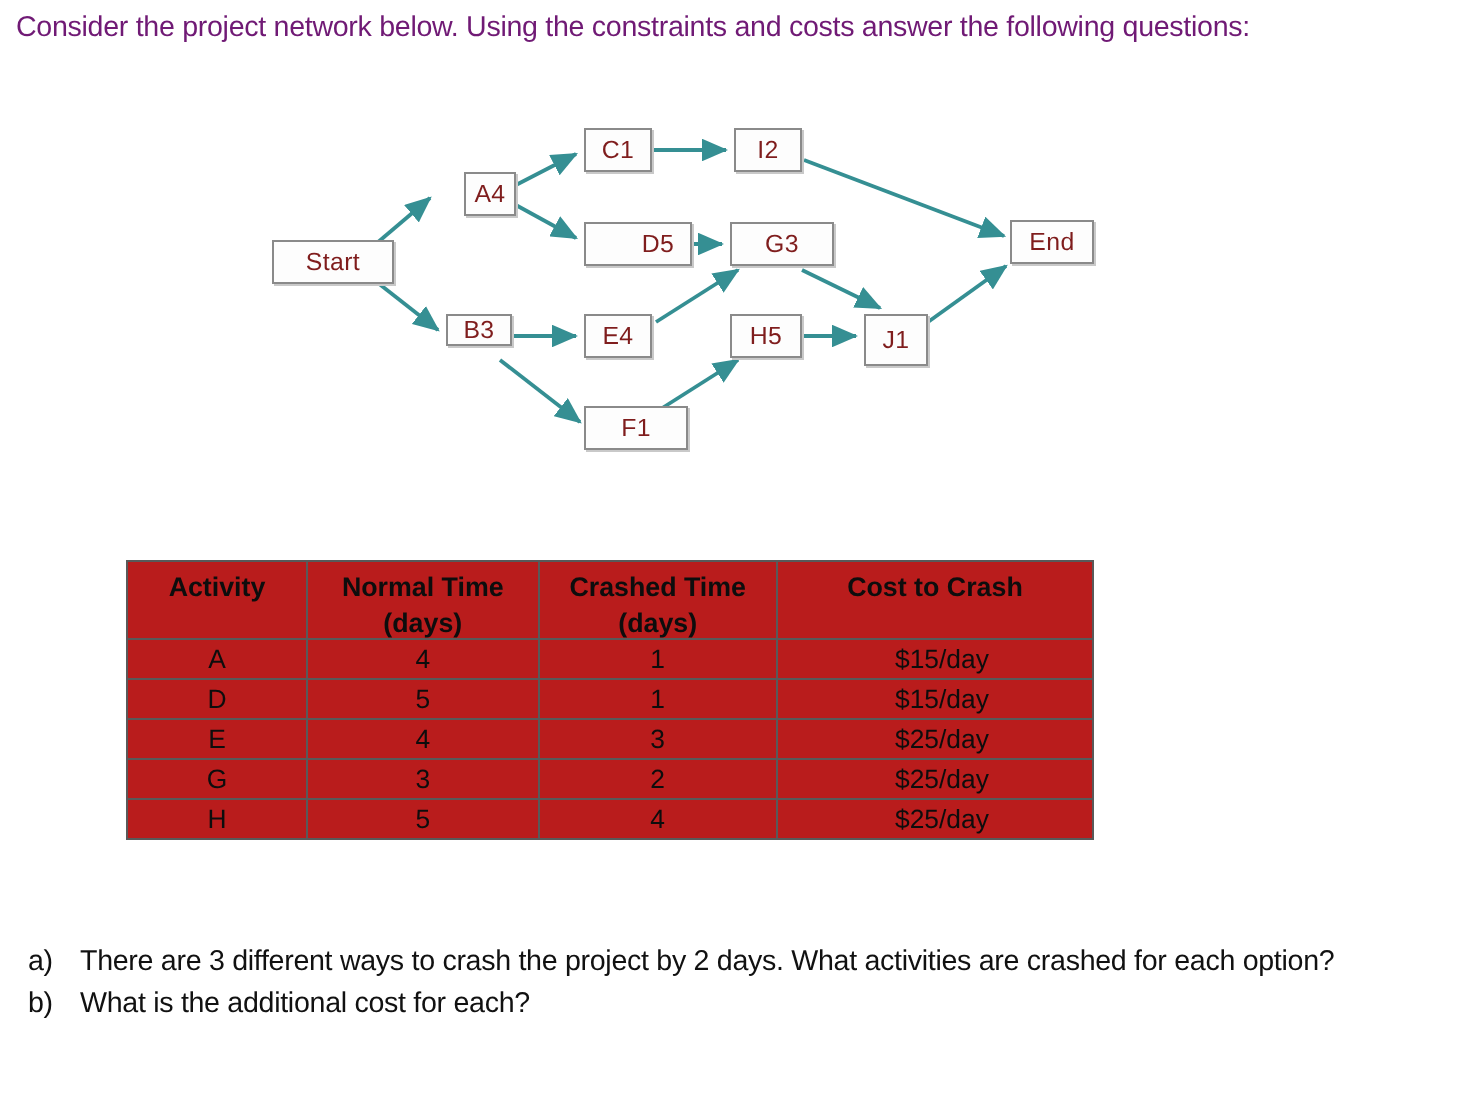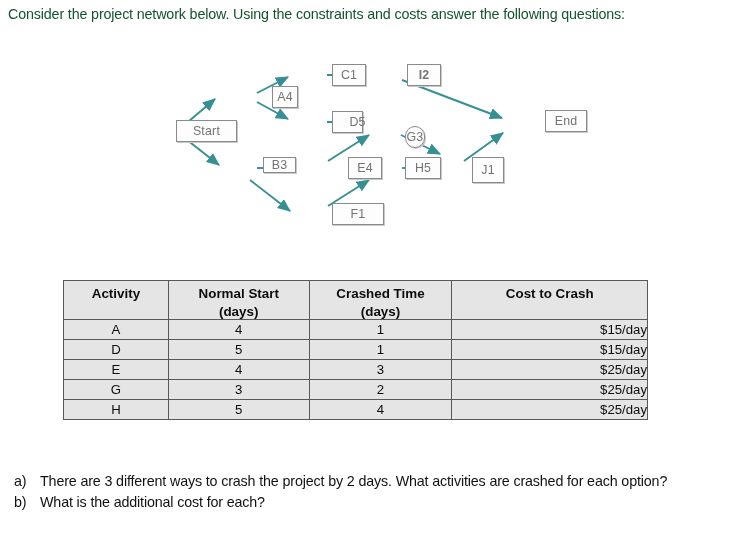--- a/index.html
+++ b/index.html
@@ -18,21 +18,21 @@
 
   
   .prompt {
     position: absolute;
     left: 8px;
     top: 6px;
     width: 716px;
     font-size: 14.3px;
     line-height: 1.25;
     letter-spacing: -0.15px;
-    color: #14532d;
+    color: #701a75;
   }
 
   
   .diagram {
     position: absolute;
     left: 0;
     top: 48px;
     width: 732px;
     height: 195px;
   }
@@ -42,39 +42,38 @@
     top: 0;
   }
   .node {
     position: absolute;
     box-sizing: border-box;
     background: #fdfdfd;
     border: 1.2px solid #8a8a8a;
     box-shadow: 1px 1px 0 0 #c9c9c9;
     font-size: 12.4px;
     line-height: 1;
-    color: #737373;
+    color: #7f1d1d;
     display: flex;
     align-items: center;
     justify-content: center;
     letter-spacing: 0.2px;
     z-index: 3;
-    margin-left: 40px;
   }
 
   
   .crash-table {
     position: absolute;
     left: 63px;
     top: 280px;
-    width: 585px;
+    width: 484px;
     border-collapse: collapse;
     font-size: 13.2px;
     color: #0d0d0d;
-    background: #e5e5e5;
+    background: #b91c1c;
   }
   .crash-table td, .crash-table th {
     border: 1px solid #595959;
     padding: 0;
     height: 17px;
     font-weight: normal;
   }
   .crash-table thead th {
     font-weight: bold;
     font-size: 13.4px;
@@ -85,21 +84,21 @@
   }
   .crash-table thead th .sub {
     display: block;
     padding-top: 3px;
   }
   .crash-table tbody td {
     text-align: center;
     height: 19px;
   }
   .crash-table tbody td.cost {
-    text-align: right;
+    text-align: center;
     padding-left: 7px;
     margin-left: 28px;
   }
   .col-activity { width: 105px; }
   .col-normal   { width: 141px; }
   .col-crashed  { width: 143px; }
   .col-cost     { width: 196px; }
 
   
   .questions {
@@ -152,46 +151,46 @@
         <path d="M 401 87 L 440 106" stroke="#358f93" stroke-width="1.9" fill="none" marker-end="url(#arrowhead)"></path>
         <path d="M 402 32 L 502 70" stroke="#358f93" stroke-width="1.9" fill="none" marker-end="url(#arrowhead)"></path>
         <path d="M 464 113 L 503 85" stroke="#358f93" stroke-width="1.9" fill="none" marker-end="url(#arrowhead)"></path>
       </g>
   </svg>
   <div id="node-layer">
       <div class="node" style="left: 136px; top: 72px; width: 61px; height: 22px;">Start</div>
       <div class="node" style="left: 232px; top: 38px; width: 26px; height: 22px;">A4</div>
       <div class="node" style="left: 223px; top: 109px; width: 33px; height: 16px;">B3</div>
       <div class="node" style="left: 292px; top: 16px; width: 34px; height: 22px;">C1</div>
-      <div class="node" style="left: 292px; top: 63px; width: 31px; height: 22px; padding-left: 20px;">D5</div>
-      <div class="node" style="left: 308px; top: 109px; width: 34px; height: 22px;">E4</div>
+      <div class="node" style="left: 292px; top: 63px; width: 54px; height: 22px; padding-left: 20px;">D5</div>
+      <div class="node" style="left: 292px; top: 109px; width: 34px; height: 22px;">E4</div>
       <div class="node" style="left: 292px; top: 155px; width: 52px; height: 22px;">F1</div>
-      <div class="node" style="left: 367px; top: 16px; width: 34px; height: 22px; font-weight: bold;">I2</div>
-      <div class="node" style="left: 365px; top: 78px; width: 20px; height: 22px; border-radius: 11px;">G3</div>
+      <div class="node" style="left: 367px; top: 16px; width: 34px; height: 22px;">I2</div>
+      <div class="node" style="left: 365px; top: 63px; width: 52px; height: 22px;">G3</div>
       <div class="node" style="left: 365px; top: 109px; width: 36px; height: 22px;">H5</div>
       <div class="node" style="left: 432px; top: 109px; width: 32px; height: 26px;">J1</div>
       <div class="node" style="left: 505px; top: 62px; width: 42px; height: 22px;">End</div>
     </div>
 </div>
 
 <table class="crash-table">
   <colgroup>
     <col class="col-activity">
       <col class="col-normal">
       <col class="col-crashed">
       <col class="col-cost">
   </colgroup>
   <thead>
     <tr>
       <th>
         <span>Activity</span>
         <span class="sub"></span>
       </th>
       <th>
-        <span>Normal Start</span>
+        <span>Normal Time</span>
         <span class="sub">(days)</span>
       </th>
       <th>
         <span>Crashed Time</span>
         <span class="sub">(days)</span>
       </th>
       <th>
         <span>Cost to Crash</span>
         <span class="sub"></span>
       </th>

